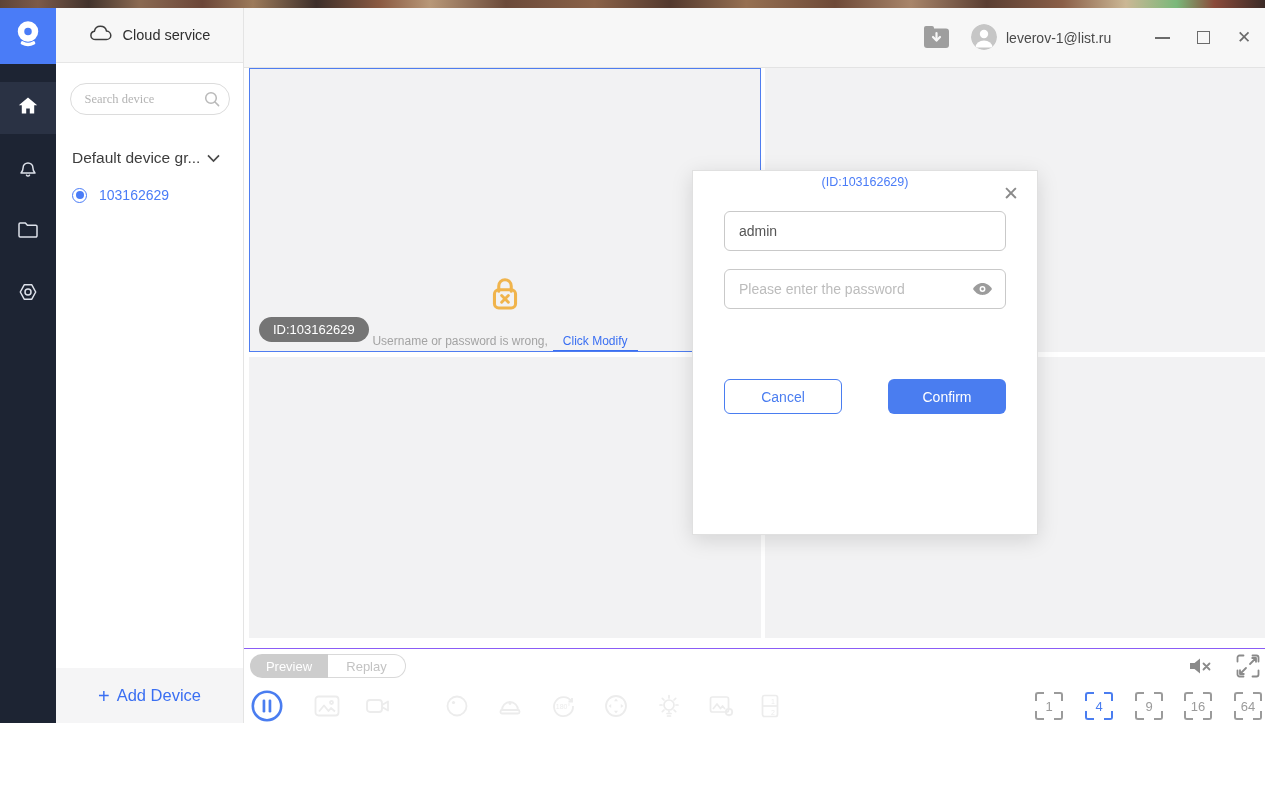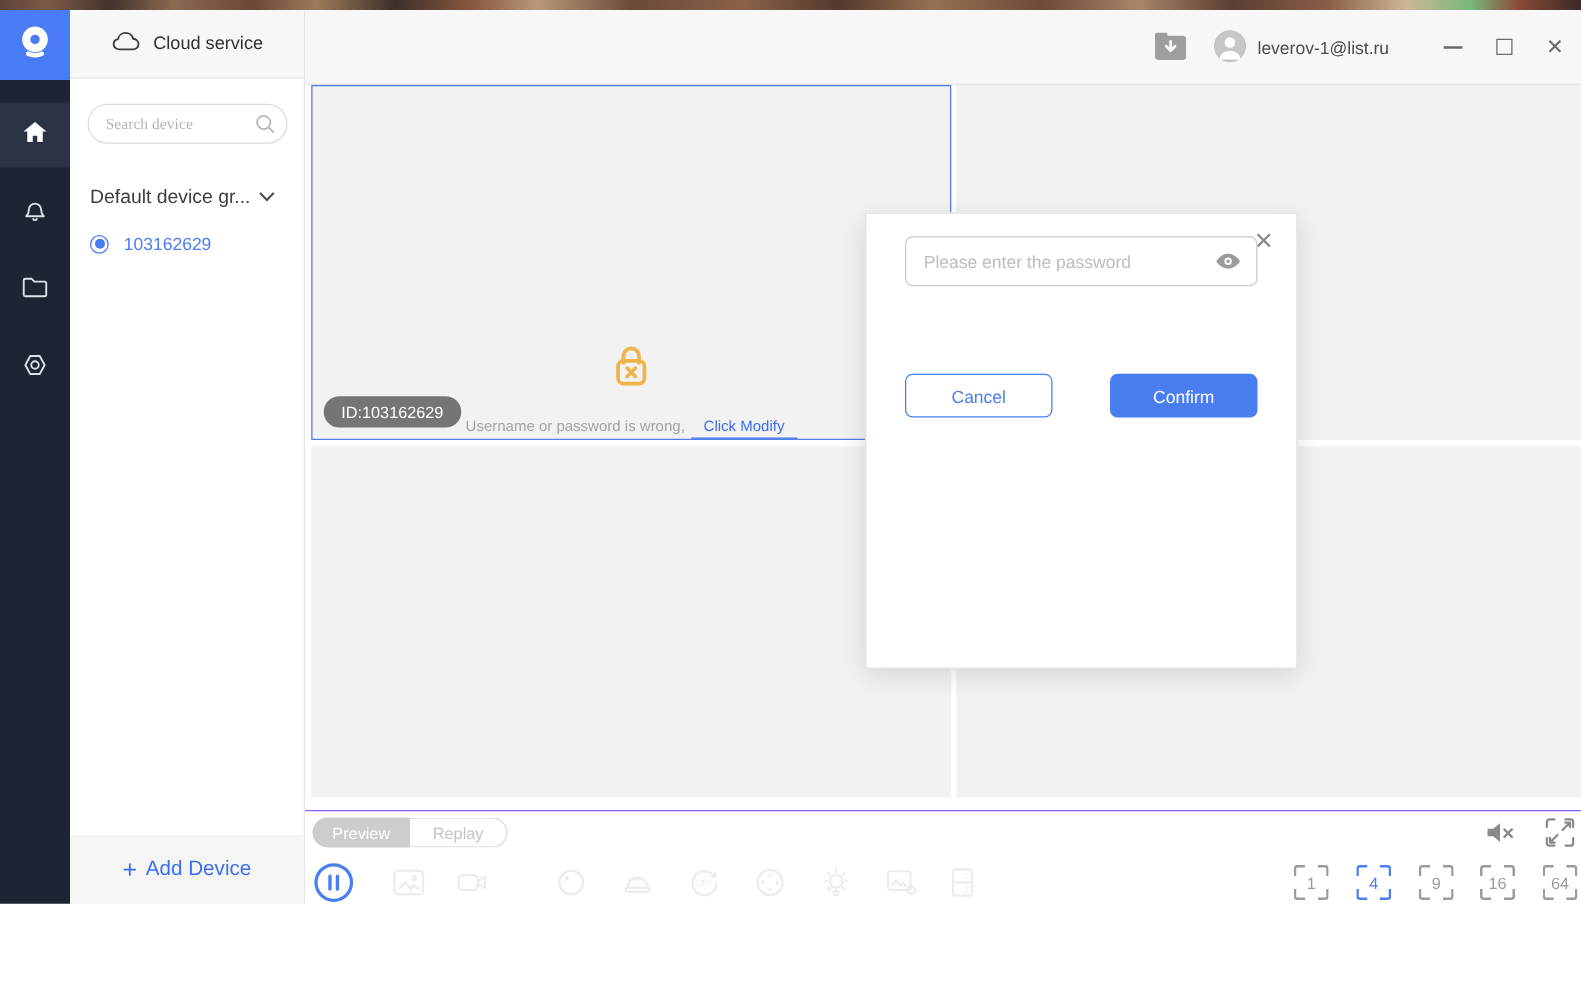--- a/index.html
+++ b/index.html
@@ -372,20 +372,22 @@
             <i class="bl"></i>
             <i class="br"></i>
           <span class="num">64</span>
         </div>
       </div>
     </div>
   </div>
 
   <div class="dialog">
     <span class="dlg-close">✕</span>
+    <div class="dlg-sub">(ID:103162629)</div>
+    <input type="text" class="dlg-input" value="admin" style="">
     <div class="pw-wrap">
       <input type="text" class="dlg-input" placeholder="Please enter the password" style="">
       <span class="eye">
         <svg width="21" height="14" viewBox="0 0 22 14">
           <path d="M1 7 C4.2 2.2 7.8 .8 11 .8 s6.8 1.4 10 6.2 c-3.2 4.8-6.8 6.2-10 6.2 S4.2 11.8 1 7 z" fill="#9c9c9c"></path>
           <circle cx="11" cy="7" r="3.1" fill="#ffffff"></circle>
           <circle cx="11" cy="7" r="1.5" fill="#9c9c9c"></circle>
         </svg>
       </span>
     </div>

